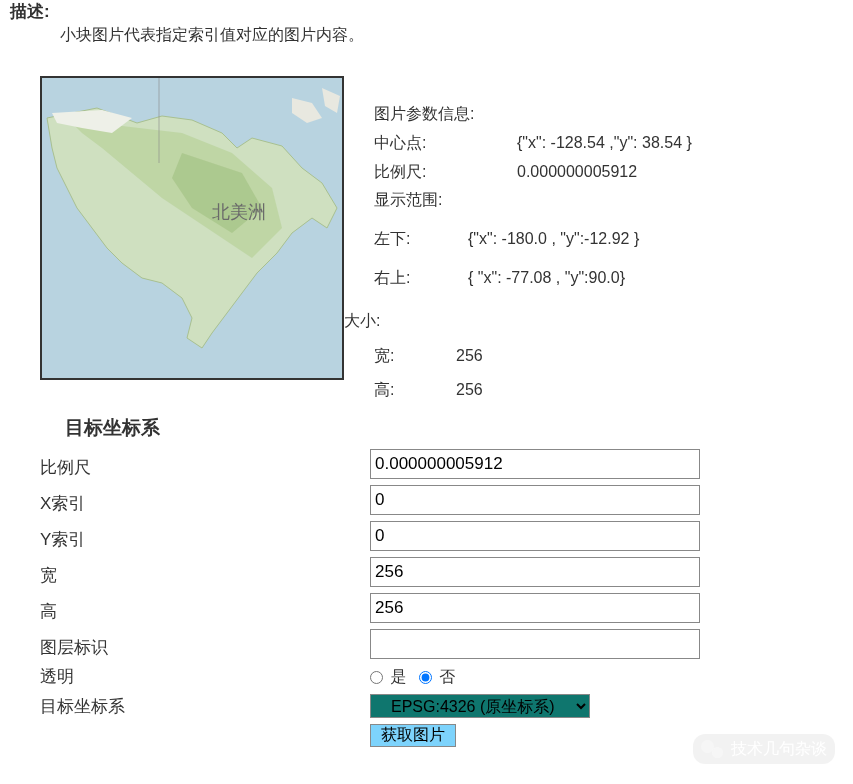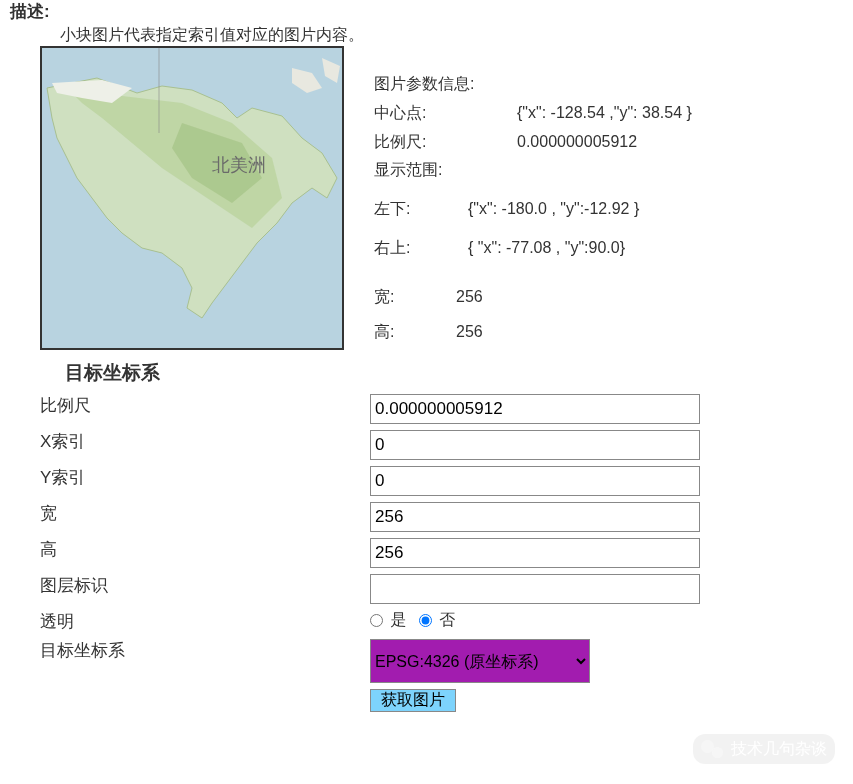--- a/index.html
+++ b/index.html
@@ -13,20 +13,21 @@
     background: #fff;
   }
   .desc-title {
     font-weight: bold;
     font-size: 17px;
     margin-top: 0;
   }
   .desc-text {
     margin-left: 50px;
     margin-top: 2px;
+    margin-bottom: 30px;
   }
   .main-row {
     display: flex;
     align-items: flex-start;
   }
   .map-box {
     width: 300px;
     height: 300px;
     border: 2px solid #333;
     margin-left: 30px;
@@ -34,21 +35,21 @@
     overflow: hidden;
     background: #b8d3e0;
   }
   .map-svg {
     width: 100%;
     height: 100%;
     display: block;
   }
   .map-label {
     position: absolute;
-    top: 105px;
+    top: 122px;
     left: 170px;
     font-size: 18px;
     color: #6a6a6a;
     font-weight: normal;
   }
   .info-col {
     margin-left: 30px;
     line-height: 1.8;
     margin-top: 24px;
   }
@@ -62,40 +63,41 @@
   .section-title {
     font-weight: bold;
     font-size: 19px;
     margin: 10px 0 8px 55px;
   }
   .form-table {
     margin-left: 30px;
   }
   .form-row {
     display: flex;
-    align-items: flex-start;
+    align-items: flex-end;
     margin-bottom: 6px;
   }
   .form-label {
     width: 330px;
     font-size: 17px;
   }
   .form-input {
     width: 320px;
     height: 26px;
     font-size: 17px;
     border: 1px solid #888;
     padding: 1px 4px;
   }
   .form-select {
     width: 220px;
-    height: 44px;
+    height: 24px;
     font-size: 16px;
     border: 1px solid #888;
-    background: #a21caf;
+    background: #0f766e;
+    padding-left: 16px;
   }
   .form-button {
     background: #7dd3fc;
     border: 1px solid #888;
     padding: 0 10px;
     font-size: 16px;
     font-family: inherit;
   }
   .radio-group input[type="radio"] {
     margin: 0 3px 0 0;
@@ -173,20 +175,21 @@
     <div class="info-row">
       <span style="min-width:46px">左下:</span>
       <span>{"x": -180.0 , "y":-12.92 }</span>
     </div>
     <div style="height:10px"></div>
     <div class="info-row">
       <span style="min-width:46px">右上:</span>
       <span>{ "x": -77.08 , "y":90.0}</span>
     </div>
     <div style="height:14px"></div>
+    <div style="margin-left:-30px">大小:</div>
     <div style="height:6px"></div>
     <div class="info-row">
       <span style="min-width:34px">宽:</span>
       <span>256</span>
     </div>
     <div style="height:6px"></div>
     <div class="info-row">
       <span style="min-width:34px">高:</span>
       <span>256</span>
     </div>

